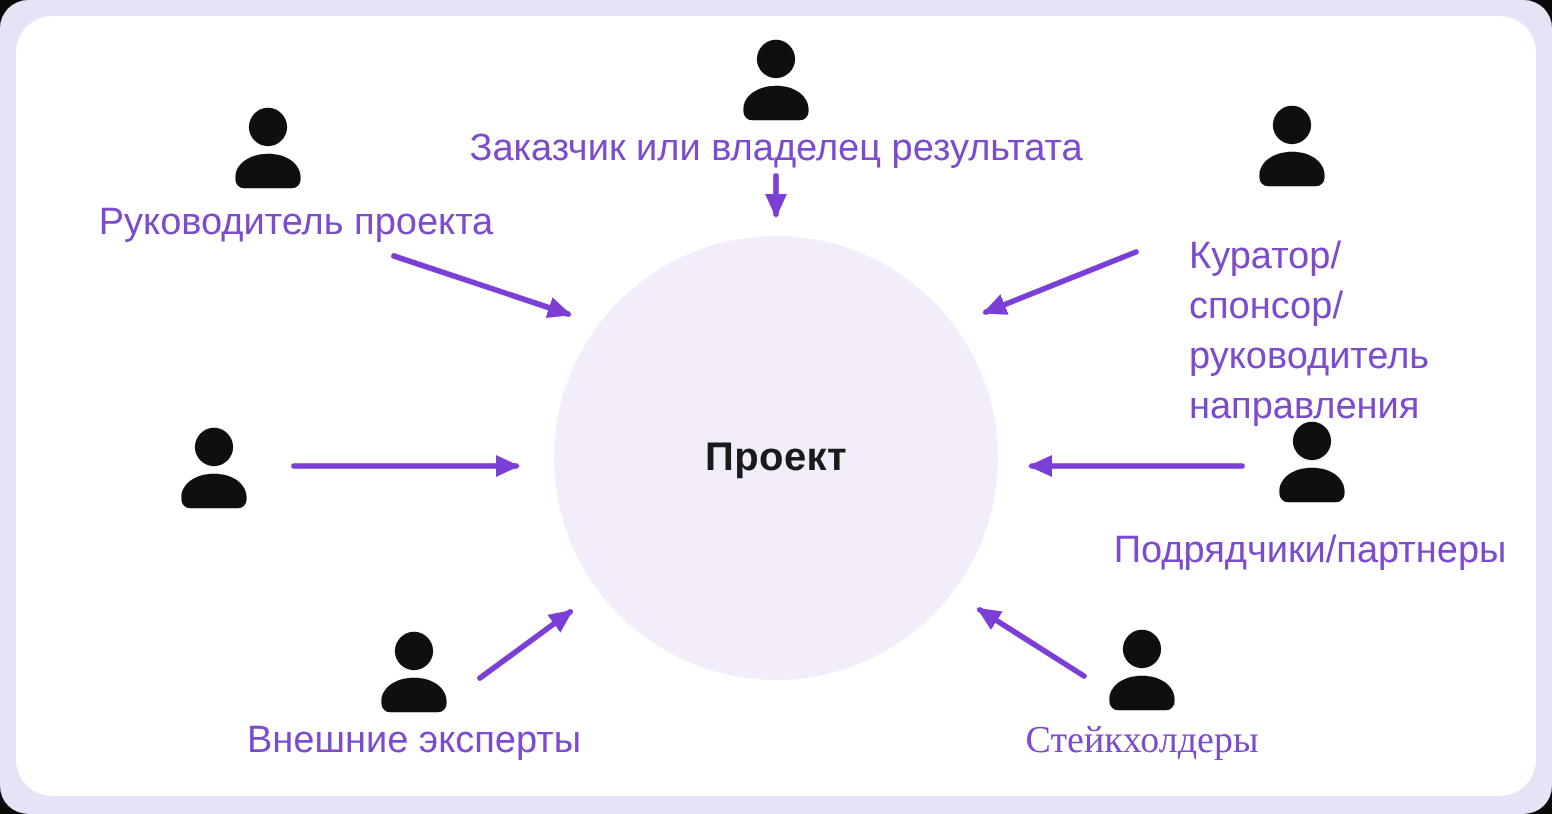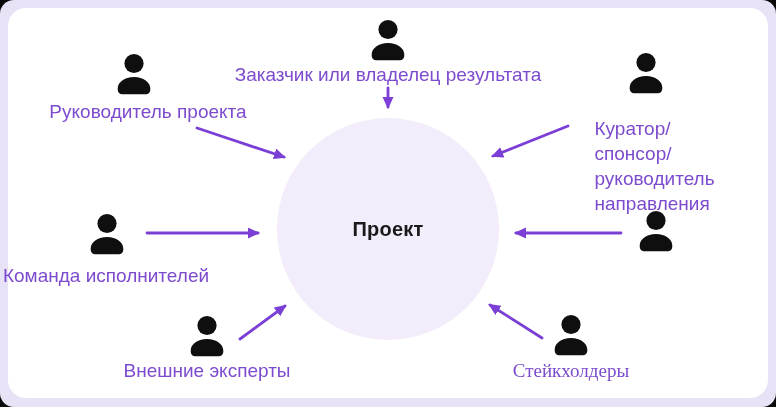--- a/index.html
+++ b/index.html
@@ -107,30 +107,30 @@
 руководитель направления</span>
   </div>
 
   <div class="actor a-team">
     <span class="picon">
       <svg viewBox="0 0 48 48">
           <circle cx="24" cy="12" r="10"></circle>
           <path d="M24 26 C14 26 7 31.5 7 38 v1.5 A4.5 4.5 0 0 0 11.5 44 h25 A4.5 4.5 0 0 0 41 39.5 V38 C41 31.5 34 26 24 26 Z"></path>
         </svg>
     </span>
-    <span class="plabel">Команда исполнителей</span>
   </div>
 
   <div class="actor a-contractors">
     <span class="picon">
       <svg viewBox="0 0 48 48">
           <circle cx="24" cy="12" r="10"></circle>
           <path d="M24 26 C14 26 7 31.5 7 38 v1.5 A4.5 4.5 0 0 0 11.5 44 h25 A4.5 4.5 0 0 0 41 39.5 V38 C41 31.5 34 26 24 26 Z"></path>
         </svg>
     </span>
+    <span class="plabel">Подрядчики/партнеры</span>
   </div>
 
   <div class="actor a-experts">
     <span class="picon">
       <svg viewBox="0 0 48 48">
           <circle cx="24" cy="12" r="10"></circle>
           <path d="M24 26 C14 26 7 31.5 7 38 v1.5 A4.5 4.5 0 0 0 11.5 44 h25 A4.5 4.5 0 0 0 41 39.5 V38 C41 31.5 34 26 24 26 Z"></path>
         </svg>
     </span>
     <span class="plabel">Внешние эксперты</span>

